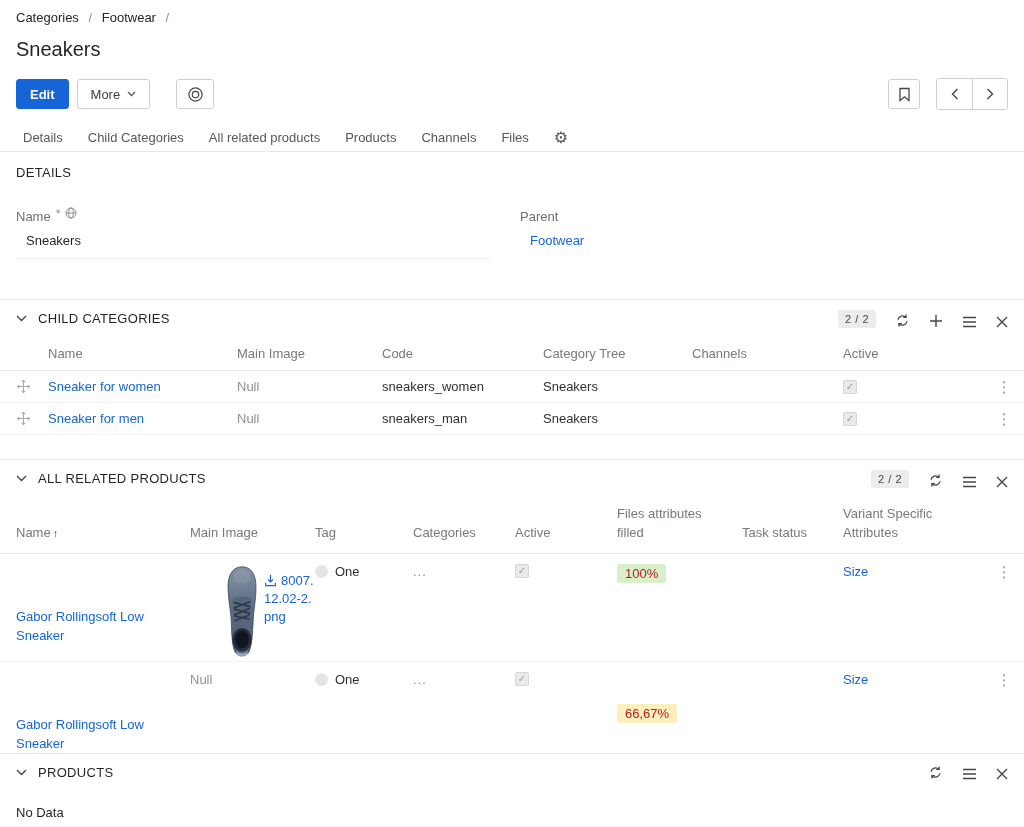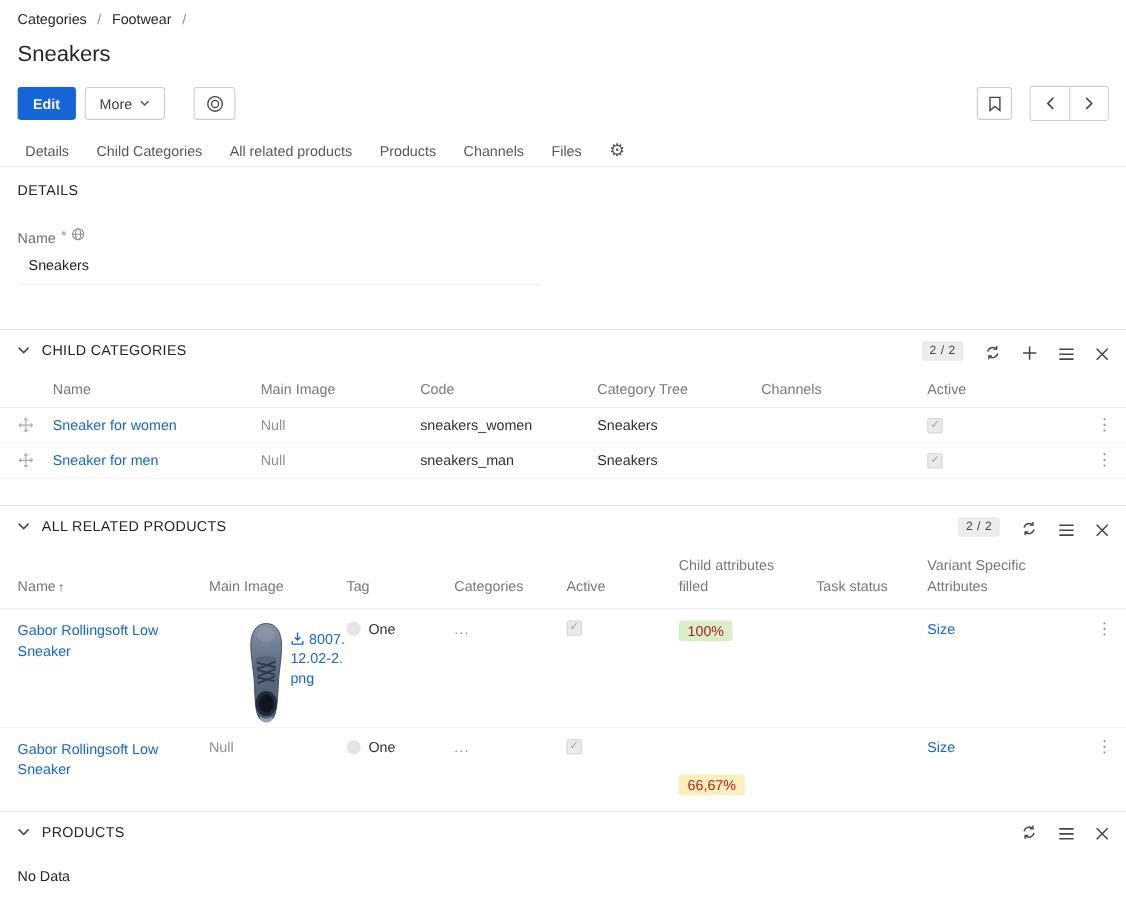--- a/index.html
+++ b/index.html
@@ -77,21 +77,21 @@
   
   .rp-row {
     display:grid; grid-template-columns:174px 125px 98px 102px 102px 125px 101px 1fr 30px;
     padding-left:16px; font-size:13px;
   }
   .rp-head { color:#75797e; border-bottom:1px solid #e9ebed; align-items:end; padding-top:8px; padding-bottom:10px; }
   .rp-head .hdr { max-width:112px; line-height:1.45; }
   .sort-arrow { font-size:11px; color:#4a4d52; margin-left:2px; }
   .rp-body { align-items:start; padding-top:8px; border-bottom:1px solid #f3f4f5; }
   .rp-body .cell { padding-top:2px; }
-  .name-link { display:inline-block; max-width:158px; line-height:1.45; }
+  .name-link { display:inline-block; max-width:158px; line-height:1.45;margin-top:44px; }
   .img-cell { display:flex; flex-direction:row; }
   .shoe { margin-left:30px; cursor:pointer; }
   .file-link {
     margin-top:8px; width:112px; word-break:break-all; line-height:1.4;
     color:#1665d8; cursor:pointer; display:inline-block;
   }
   .dl-icon { display:inline-block; vertical-align:-2px; margin-right:4px; }
   .tag-cell { display:flex; align-items:center; gap:7px; }
   .tag-dot { width:13px; height:13px; border-radius:50%; background:#e5e5e5; flex:none; }
   .ellipsis { color:#8d9196; letter-spacing:1px; }
@@ -181,20 +181,28 @@
         <span style="margin-top:-2px;">
           <svg width="12" height="12" viewBox="0 0 12 12">
             <circle cx="6" cy="6" r="5" fill="none" stroke="#8b8f94" stroke-width="1"></circle>
             <ellipse cx="6" cy="6" rx="2.3" ry="5" fill="none" stroke="#8b8f94" stroke-width="1"></ellipse>
             <line x1="1" y1="6" x2="11" y2="6" stroke="#8b8f94" stroke-width="1"></line>
           </svg>
         </span>
       </div>
       <div class="field-value">Sneakers</div>
     </div>
+    <div class="field-right">
+      <div class="field-label">
+        <span>Parent</span>
+      </div>
+      <div class="field-value">
+        <a class="link">Footwear</a>
+      </div>
+    </div>
   </div>
   <div class="spacer-lg"></div>
 
   <div class="section">
     <div class="section-header">
       <button class="collapse-btn">
         <svg width="11" height="7" viewBox="0 0 11 7">
             <polyline points="1,1 5.5,5.5 10,1" fill="none" stroke="#43464b" stroke-width="1.4"></polyline>
           </svg>
       </button>
@@ -309,21 +317,21 @@
     </div>
 
     <div class="rp-row rp-head">
       <span class="hdr">
         <span>Name</span><span class="sort-arrow">↑</span>
       </span>
       <span class="hdr">Main Image</span>
       <span class="hdr">Tag</span>
       <span class="hdr">Categories</span>
       <span class="hdr">Active</span>
-      <span class="hdr">Child attributes filled</span>
+      <span class="hdr">Files attributes filled</span>
       <span class="hdr">Task status</span>
       <span class="hdr">Variant Specific Attributes</span>
       <span></span>
     </div>
 
     <div class="rp-row rp-body">
       <span class="cell"><a class="link name-link">Gabor Rollingsoft Low Sneaker</a></span>
       <span class="cell img-cell">
         <span class="shoe">
           <svg width="44" height="97" viewBox="0 0 52 112">

